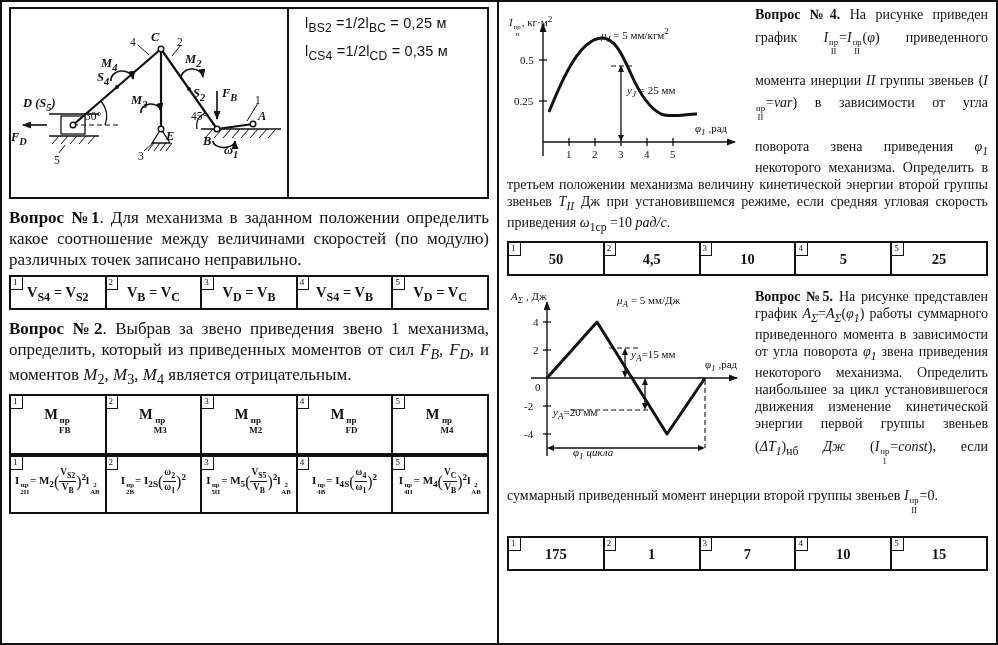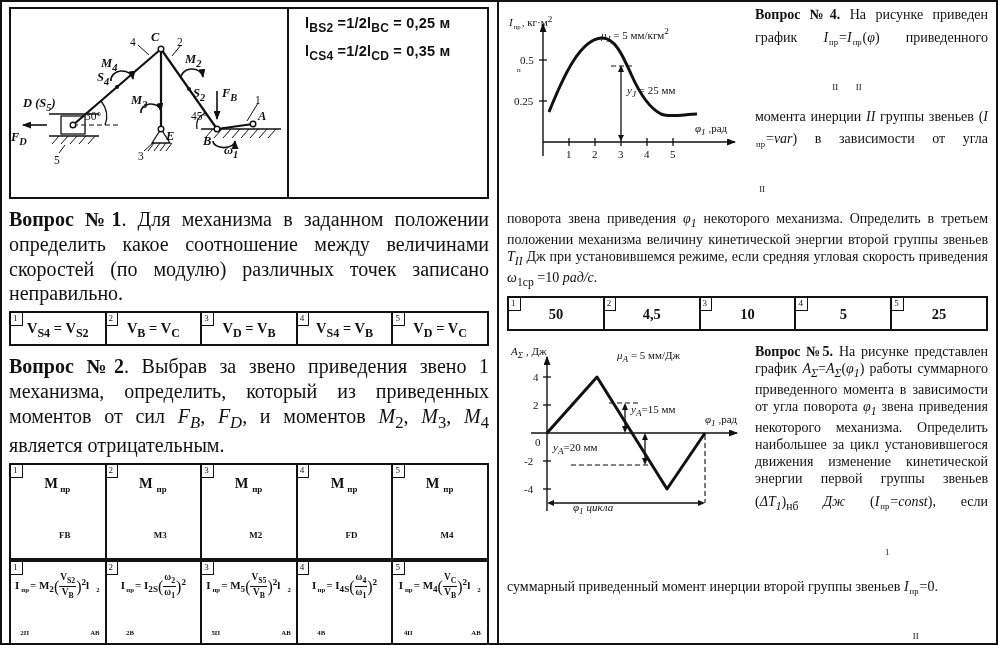--- a/index.html
+++ b/index.html
@@ -5,34 +5,34 @@
   *{box-sizing:border-box;}
   html,body{margin:0;padding:0;background:#fff;}
   body{width:998px;height:645px;color:#111;font-family:"Liberation Serif",serif;}
   .page{width:998px;height:645px;border:2px solid #111;display:flex;overflow:hidden;background:#fff;}
   .col-left{width:497px;border-right:2px solid #111;padding:5px 8px 4px 7px;}
   .col-right{flex:1;padding:4px 8px;}
 
   .figrow{display:flex;margin-bottom:2px;}
   .mechbox{width:280px;height:192px;border:2px solid #111;position:relative;flex:none;background:#fff;}
   .parambox{flex:1;border:2px solid #111;margin-left:-2px;padding:6px 2px 0 16px;font-family:"Liberation Sans",sans-serif;}
-  .param{font-weight:bold;font-size:14.5px;margin-bottom:8px;letter-spacing:.2px;}
-
-  .qtext{margin:8px 0 5px;font-size:20px;line-height:1.24;text-align:justify;}
+  .param{font-weight:normal;font-size:14.5px;margin-bottom:8px;letter-spacing:.2px;}
+
+  .qtext{margin:8px 0 5px;font-size:17px;line-height:1.24;text-align:justify;}
   .col-right .qtext{font-size:14px;line-height:1.22;margin:0 0 5px;}
   .qhead{font-weight:bold;}
 
   .anstable{display:flex;border:2px solid #111;clear:both;background:#fff;}
   .anstable.mt{margin-top:6px;}
   .acell{flex:1 1 0;min-height:31px;border-left:2px solid #111;position:relative;display:flex;align-items:center;justify-content:center;font-weight:bold;font-size:14.5px;padding:5px 2px 2px;}
   .acell:first-child{border-left:0;}
   .anum{position:absolute;left:0;top:0;font-weight:normal;font-size:9px;line-height:1;padding:1px 4px 2px 2px;border-right:1.2px solid #111;border-bottom:1.2px solid #111;background:#fff;}
   .ftable .acell{font-size:11px;min-height:44px;padding-top:9px;}
 
-  .ss{display:inline-flex;flex-direction:column;align-items:flex-end;vertical-align:-0.4em;font-size:.62em;line-height:1.08;margin:15px 1px;font-style:normal;gap:36px;}
+  .ss{display:inline-flex;flex-direction:column;align-items:center;vertical-align:-0.4em;font-size:.62em;line-height:1.08;margin:15px 1px;font-style:normal;}
   .fr{display:inline-flex;flex-direction:column;align-items:center;vertical-align:middle;font-size:.85em;line-height:1.1;}
   .fr>span:first-child{border-bottom:1px solid #111;padding:0 1px;}
   .big{font-size:1.45em;font-weight:normal;vertical-align:middle;line-height:1;}
 
   .mlabel{position:absolute;font-style:italic;font-weight:bold;font-size:12.5px;line-height:1;white-space:nowrap;}
   .mnum{position:absolute;font-style:normal;font-weight:normal;font-size:11.5px;line-height:1;}
 
   .figfloat{float:left;position:relative;margin:2px 8px 2px 0;background:#fff;}
   .fig4{width:240px;height:160px;}
   .fig5{width:240px;height:178px;}
@@ -400,21 +400,21 @@
           <polygon class="tri" points="135,95 141,95 138,88"></polygon>
           <polygon class="tri" points="135,113 141,113 138,120"></polygon>
           <line class="dsh" x1="198" y1="90" x2="198" y2="158"></line>
           <line class="thin" x1="46" y1="158" x2="192" y2="158"></line>
           <polygon class="tri" points="47,155 47,161 40,158"></polygon>
           <polygon class="tri" points="191,155 191,161 198,158"></polygon>
         </svg>
         <span class="flabel" style="left:4px;top:0px"><i>A<sub>Σ</sub></i> , Дж</span>
         <span class="flabel" style="left:110px;top:4px"><i>μ<sub>A</sub></i> = 5 мм/Дж</span>
         <span class="flabel" style="left:124px;top:58px"><i>y<sub>A</sub></i>=15 мм</span>
-        <span class="flabel" style="left:46px;top:96px"><i>y<sub>A</sub></i>=20 мм</span>
+        <span class="flabel" style="left:46px;top:116px"><i>y<sub>A</sub></i>=20 мм</span>
         <span class="flabel" style="left:198px;top:68px"><i>φ<sub>1</sub></i> ,рад</span>
         <span class="flabel" style="left:66px;top:156px"><i>φ<sub>1</sub> цикла</i></span>
       </div>
       <p class="qtext"><b class="qhead">Вопрос №5.</b><span> На рисунке представлен график <i>A<sub>Σ</sub></i>=<i>A<sub>Σ</sub></i>(<i>φ<sub>1</sub></i>) работы суммарного приведенного момента в зависимости от угла поворота <i>φ<sub>1</sub></i> звена приведения некоторого механизма. Определить наибольшее за цикл установившегося движения изменение кинетической энергии первой группы звеньев (<i>ΔT<sub>1</sub></i>)<sub>нб</sub> <i>Дж</i> (<i>I</i><span class="ss">
               <span>пр</span>
               <span>1</span>
             </span>=<i>const</i>), если суммарный приведенный момент инерции второй группы звеньев <i>I</i><span class="ss">
               <span>пр</span>
               <span>II</span>
             </span>=0.</span></p>

